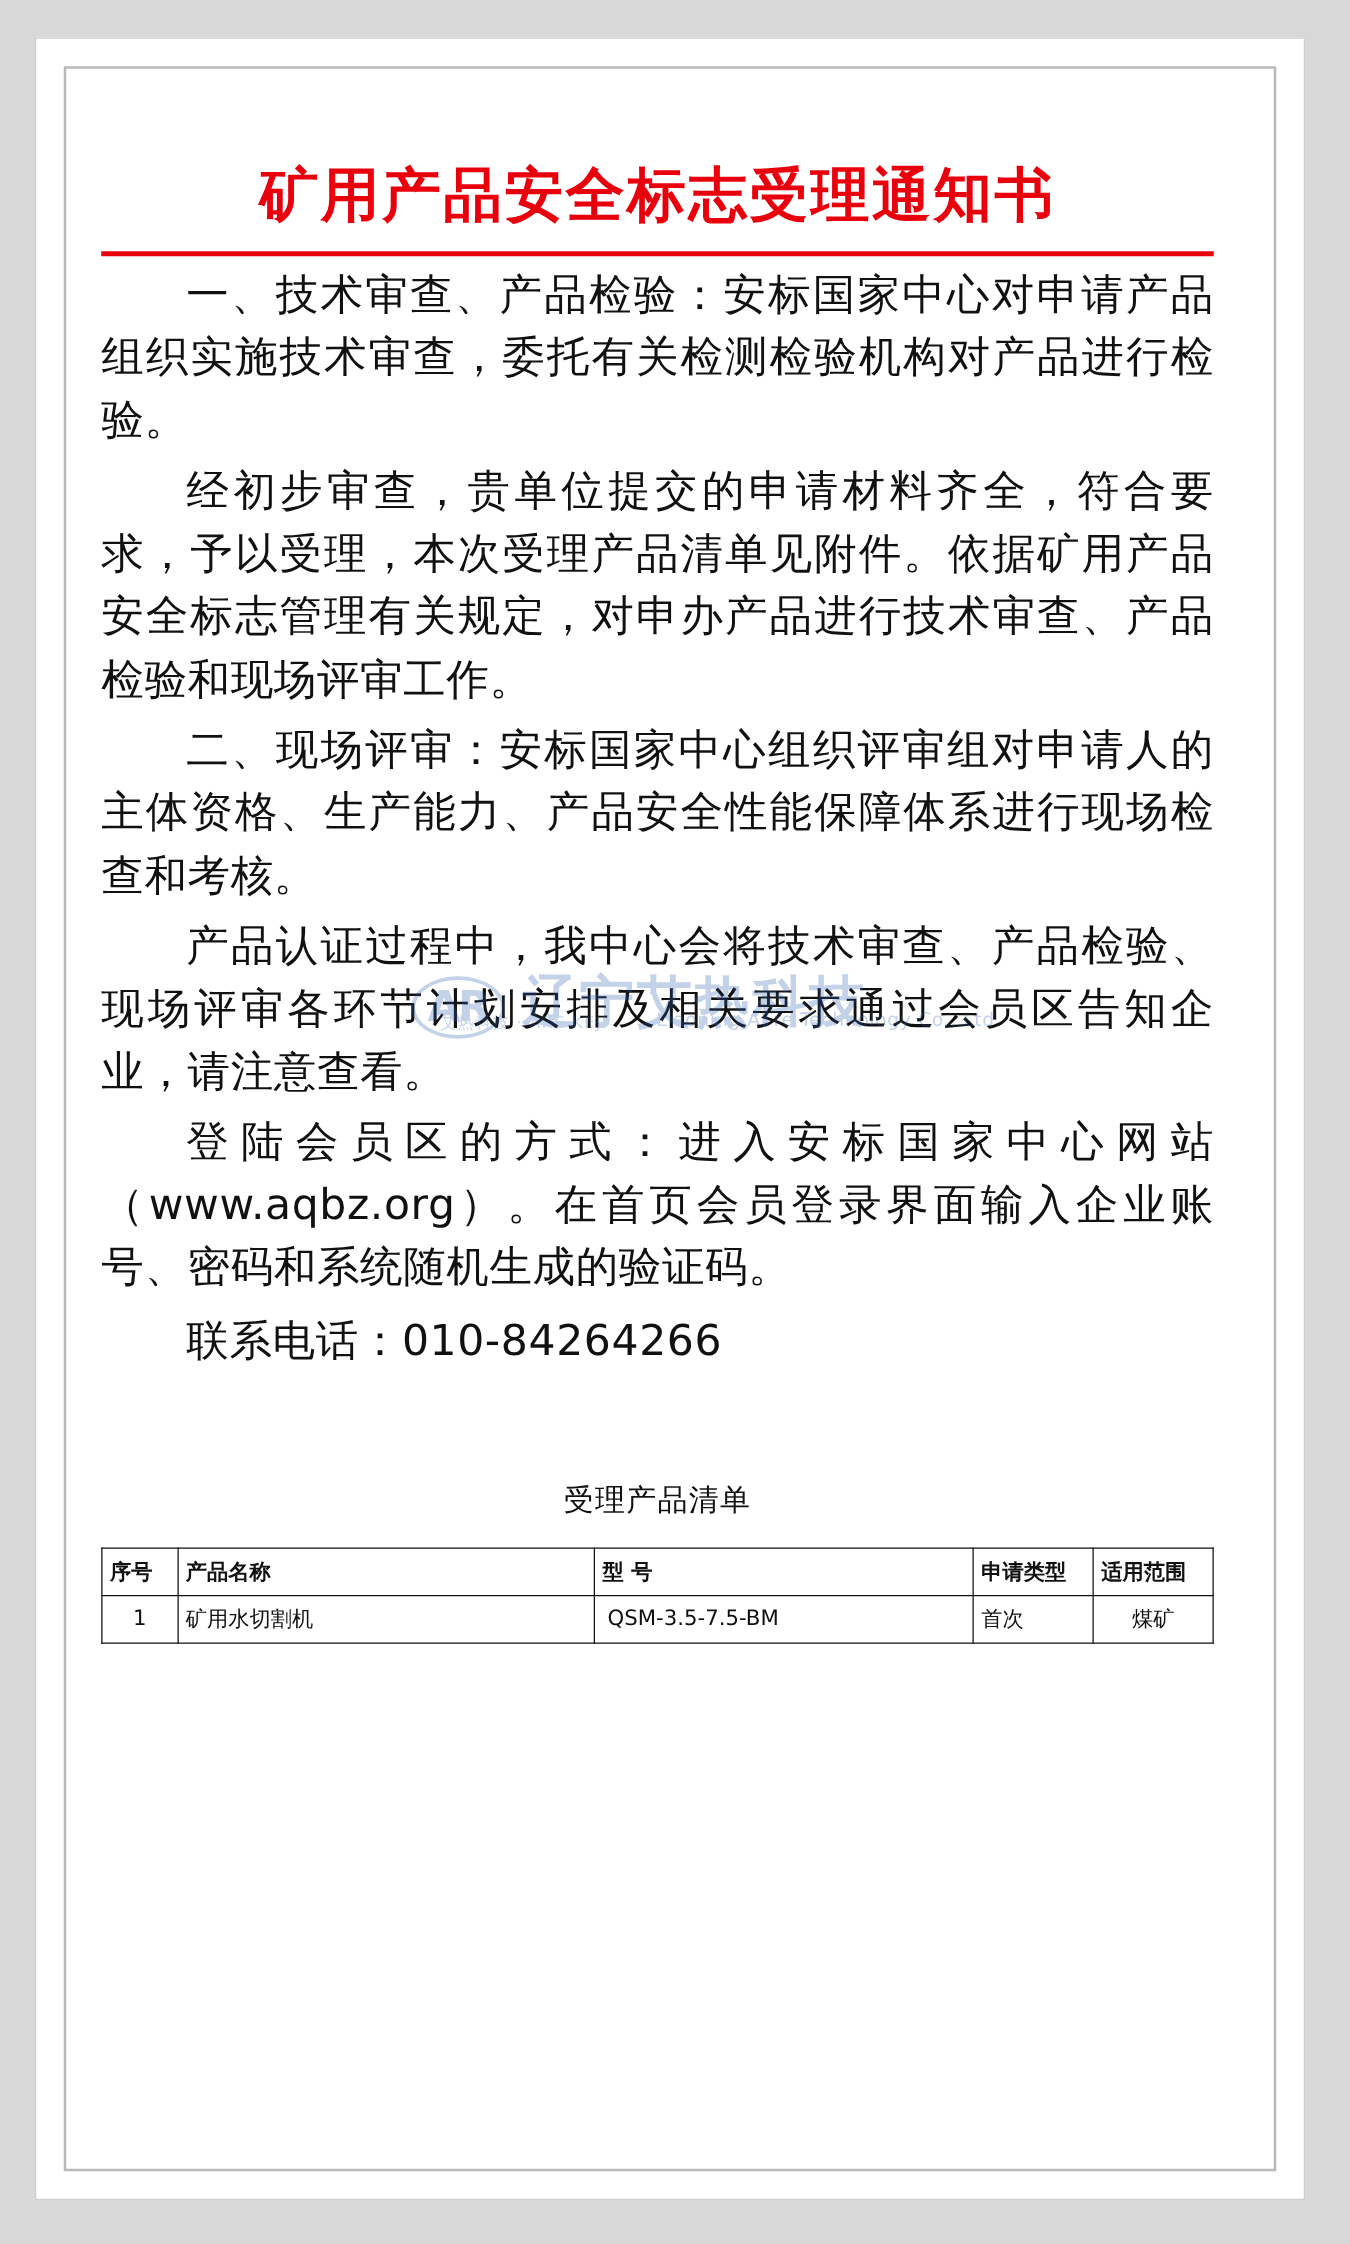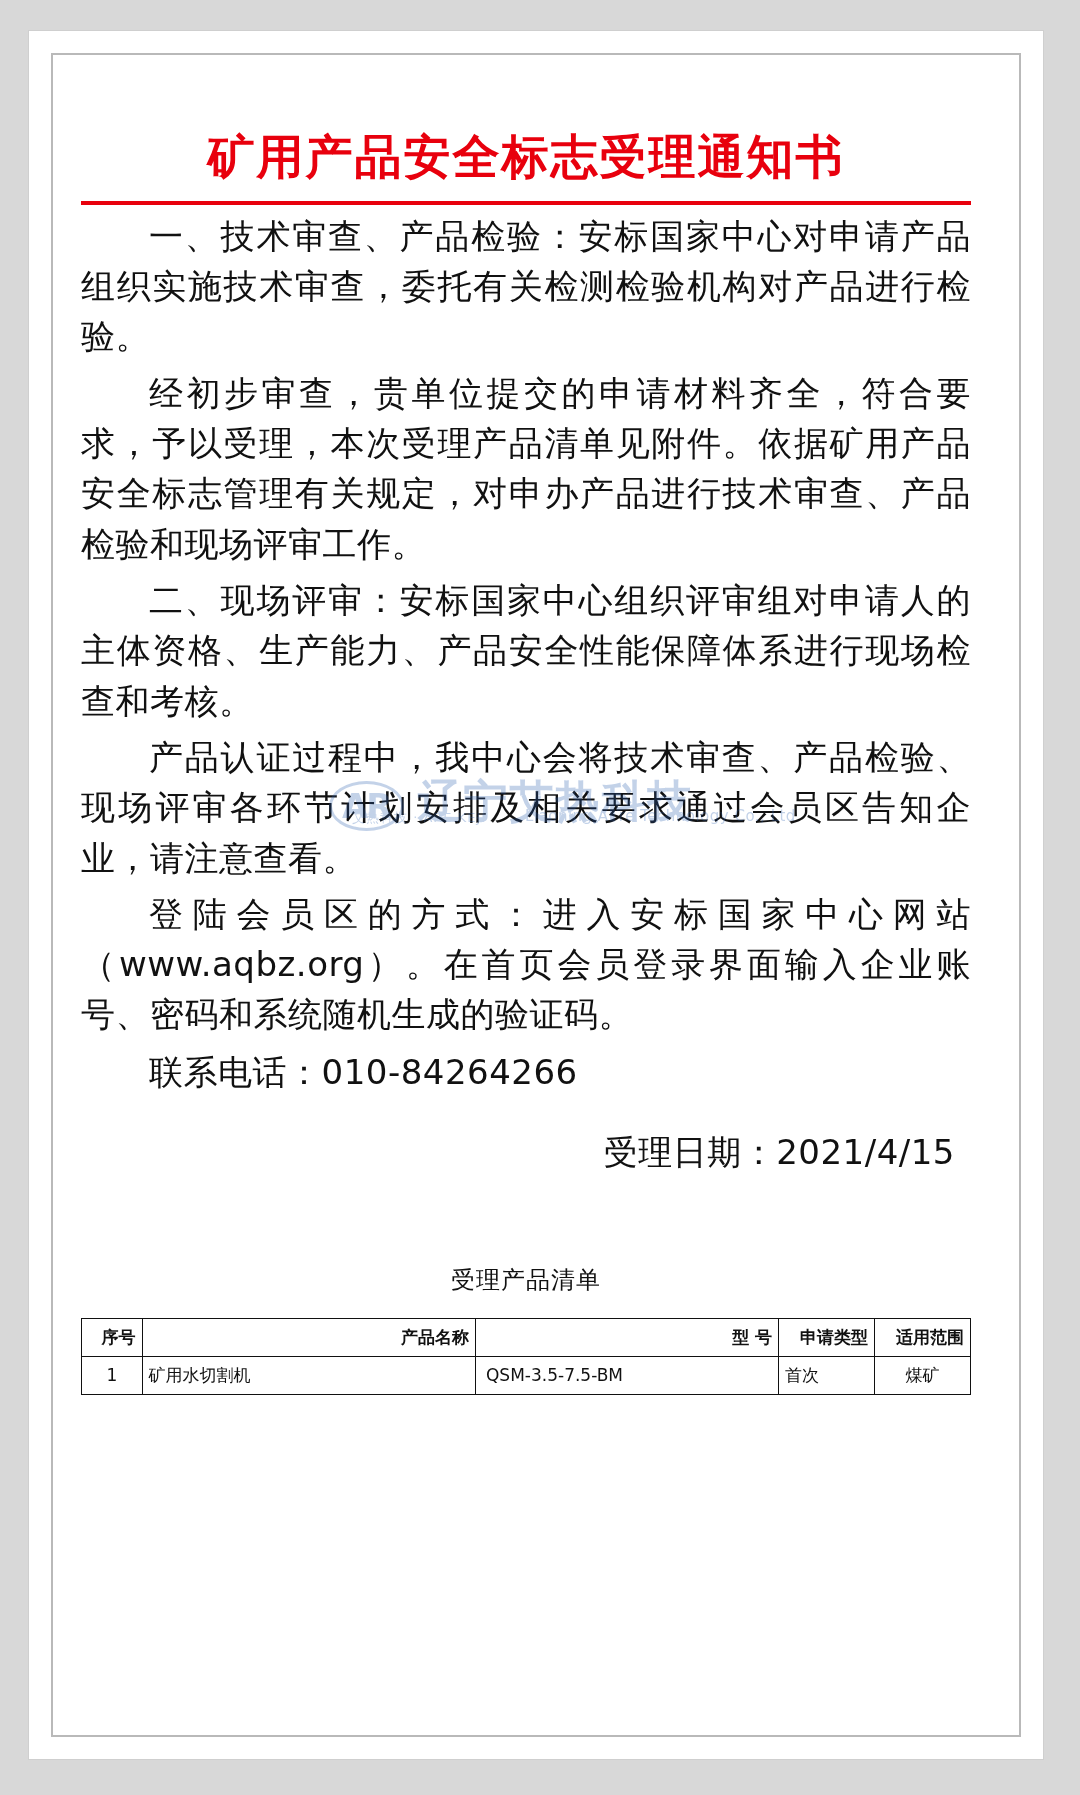--- a/index.html
+++ b/index.html
@@ -109,21 +109,21 @@
     table-layout: fixed;
   }
   table.products th, table.products td {
     border: 1px solid #111;
     font-size: 17px;
     color: #111;
     padding: 7px 6px;
     font-weight: normal;
   }
   table.products th {
-    text-align: right;
+    text-align: left;
     font-weight: bold;
     font-size: 17px;
   }
   table.products td.c-index { text-align: center; width: 60px; }
   table.products td.c-name  { text-align: left; }
   table.products td.c-model { text-align: left; padding-left: 10px; }
   table.products td.c-type  { text-align: left; }
   table.products td.c-scope { text-align: center; }
   col.w-index { width: 60px; }
   col.w-name  { width: 330px; }
@@ -192,21 +192,20 @@
 
 
     <div class="para indent">一、技术审查、产品检验：安标国家中心对申请产品组织实施技术审查，委托有关检测检验机构对产品进行检验。</div>
     <div class="para indent">经初步审查，贵单位提交的申请材料齐全，符合要求，予以受理，本次受理产品清单见附件。依据矿用产品安全标志管理有关规定，对申办产品进行技术审查、产品检验和现场评审工作。</div>
     <div class="para indent">二、现场评审：安标国家中心组织评审组对申请人的主体资格、生产能力、产品安全性能保障体系进行现场检查和考核。</div>
     <div class="para indent">产品认证过程中，我中心会将技术审查、产品检验、现场评审各环节计划安排及相关要求通过会员区告知企业，请注意查看。</div>
     <div class="para indent">登陆会员区的方式：进入安标国家中心网站（www.aqbz.org）。在首页会员登录界面输入企业账号、密码和系统随机生成的验证码。</div>
 
     <div class="contact">联系电话：010-84264266</div>
 
-    <div class="accept-date">受理日期：2021/4/15</div>
 
     <div class="list-title">受理产品清单</div>
 
     <table class="products">
       <colgroup>
         <col class="w-index">
         <col class="w-name">
         <col class="w-model">
         <col class="w-type">
         <col class="w-scope">

